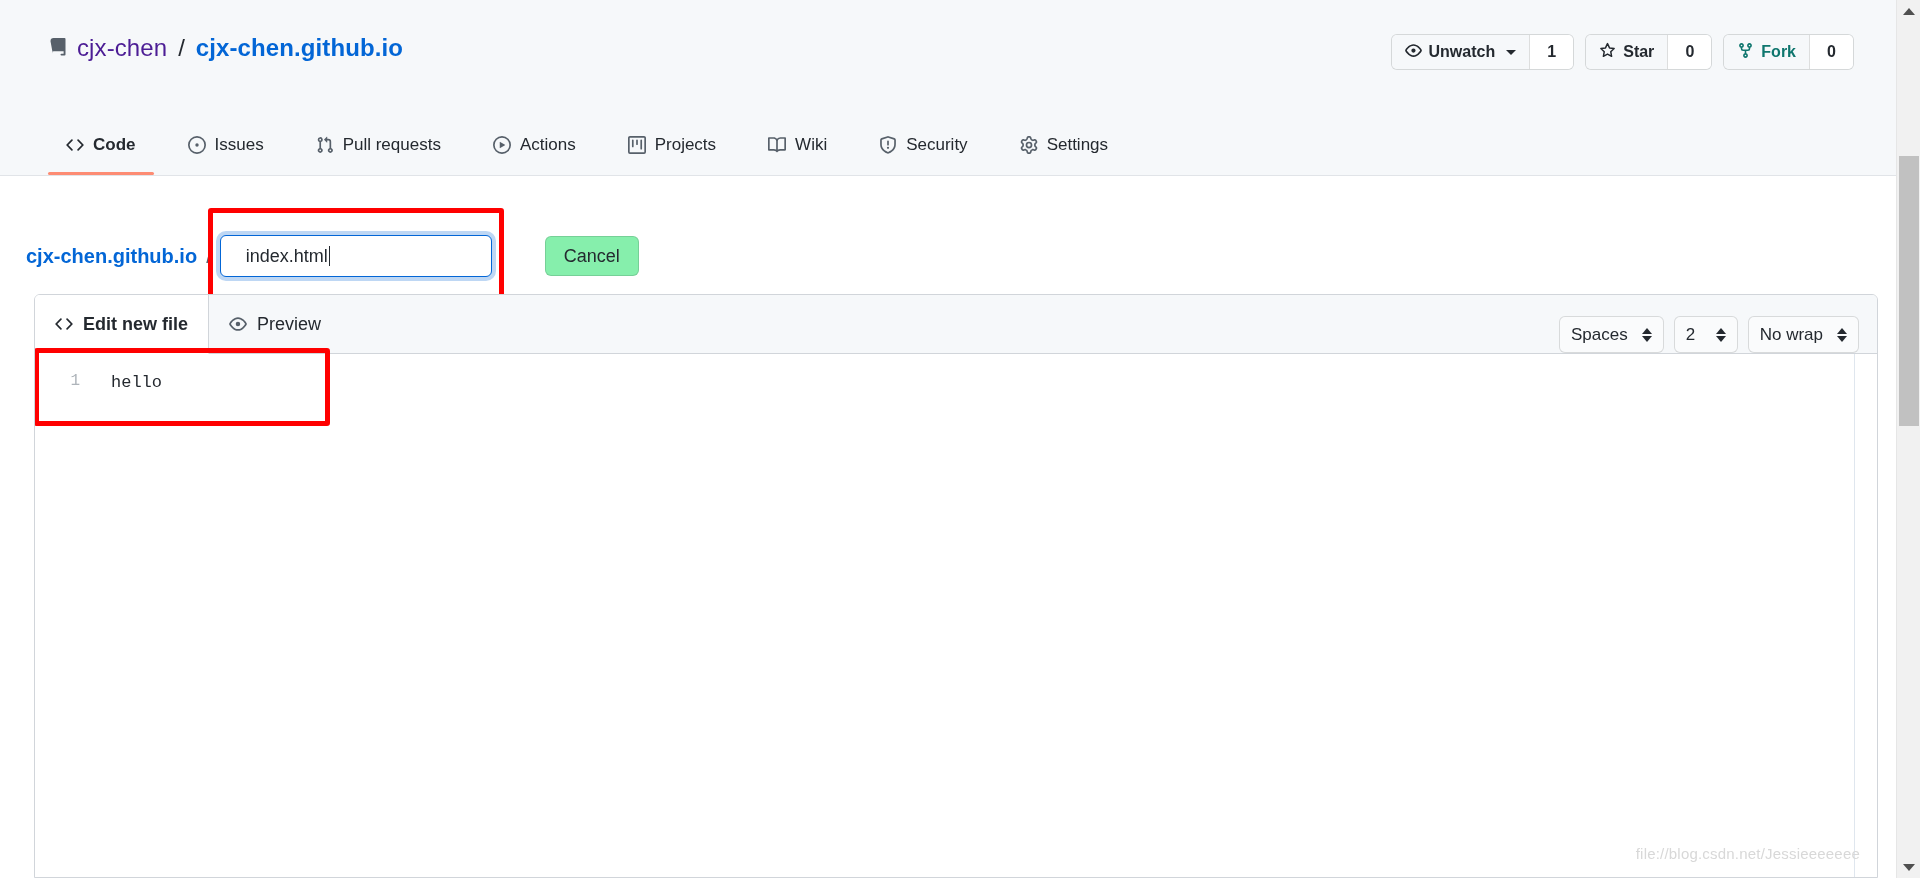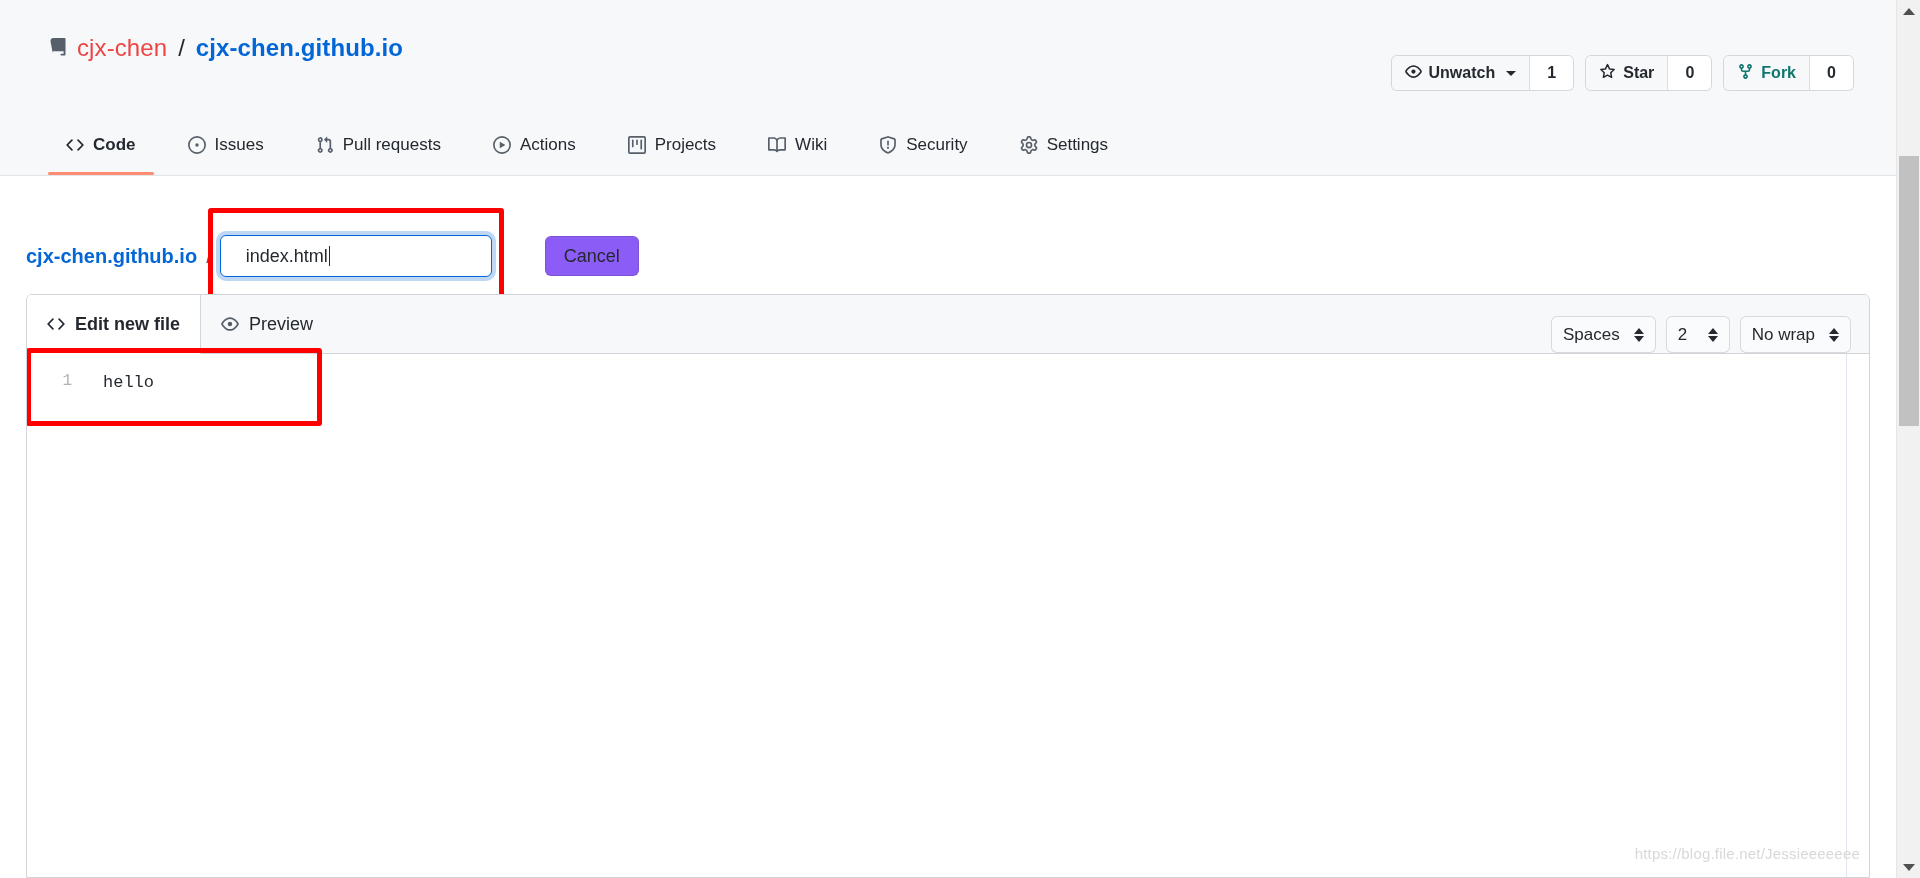--- a/index.html
+++ b/index.html
@@ -25,33 +25,33 @@
     border-bottom: 1px solid #e1e4e8;
   }
   .repo-title-row {
     position: absolute;
     top: 34px; left: 48px;
     display: flex; align-items: center;
     gap: 9px;
   }
   .repo-icon { display: flex; align-items: center; color: #57606a; }
   .repo-owner {
-    font-size: 24px; color: #ef4444; font-weight: 400;
+    font-size: 24px; color: #4c1d95; font-weight: 400;
     letter-spacing: .1px;
   }
   .repo-sep { font-size: 24px; color: #24292f; margin: 0 2px; font-weight: 400; }
   .repo-name {
     font-size: 24px; color: #0366d6; font-weight: 700;
     letter-spacing: .1px;
   }
 
   
   .repo-actions {
     position: absolute; top: 34px; right: 42px;
-    display: flex; align-items: flex-start; gap: 11px; margin-top: 21px;
+    display: flex; align-items: flex-start; gap: 11px;
   }
   .btn-group {
     display: flex; align-items: stretch;
     height: 36px;
     border: 1px solid rgba(27,31,36,.15);
     border-radius: 6px;
     background: #f6f8fa;
     overflow: hidden;
   }
   .btn-main {
@@ -149,29 +149,29 @@
     border: 5px solid #ff0000;
     border-radius: 3px;
     pointer-events: none;
   }
   .cancel-btn {
     margin-left: 53px;
     height: 40px;
     padding: 0 18px;
     display: flex; align-items: center;
     font-size: 18px; color: #24292f;
-    background: #8b5cf6;
+    background: #86efac;
     border: 1px solid rgba(27,31,36,.15);
     border-radius: 6px;
   }
 
   
   .editor-box {
     position: absolute;
-    top: 294px; left: 26px;
+    top: 294px; left: 34px;
     width: 1844px; height: 584px;
     border: 1px solid #d1d5da;
     border-radius: 6px 6px 0 0;
     background: #ffffff;
     overflow: hidden;
   }
   .editor-head {
     position: relative;
     height: 59px;
     background: #f6f8fa;
@@ -514,21 +514,21 @@
       </div>
       <div class="code-lines">
         <div>hello</div>
       </div>
       <div class="inner-divider"></div>
       <div class="redbox-code"></div>
     </div>
 
   </div>
 
-  <div class="watermark">https://blog.file.net/Jessieeeeeee</div>
+  <div class="watermark">file://blog.csdn.net/Jessieeeeeee</div>
 
   <div class="scrollbar">
     <div class="sb-arrow up">
         <i></i>
       </div>
     <div class="sb-thumb"></div>
     <div class="sb-arrow dn">
         <i></i>
       </div>
   </div>

